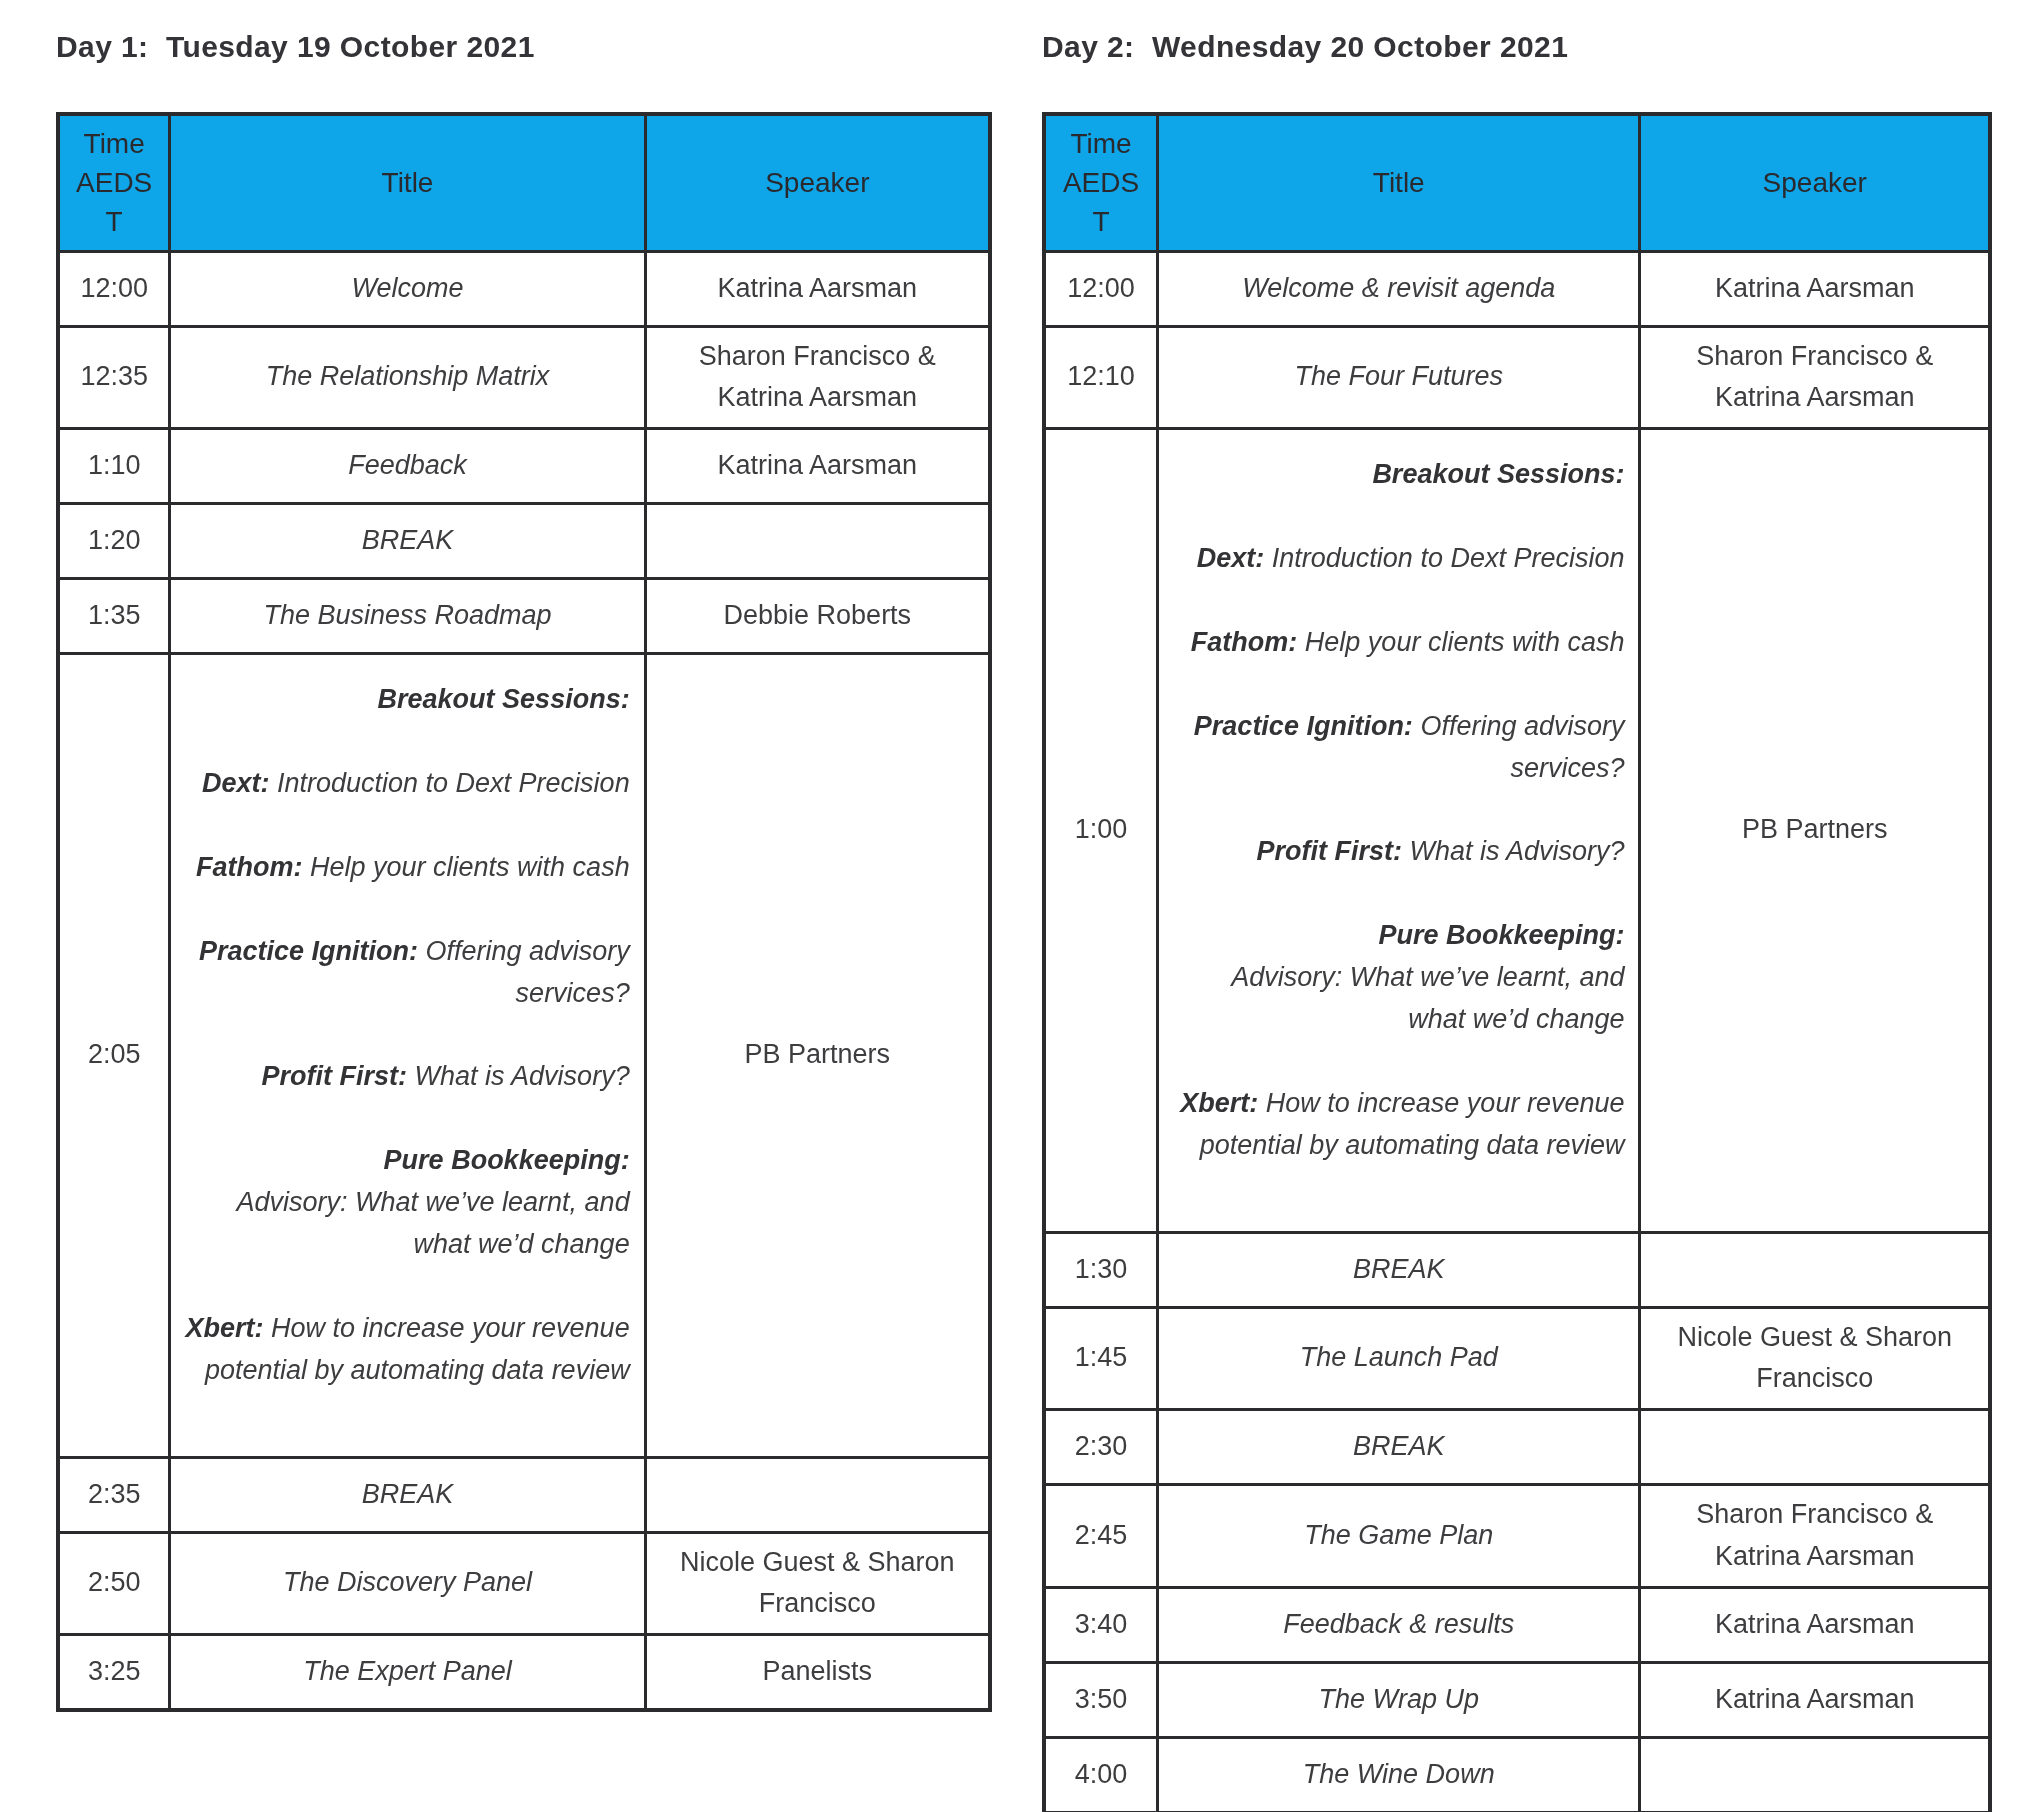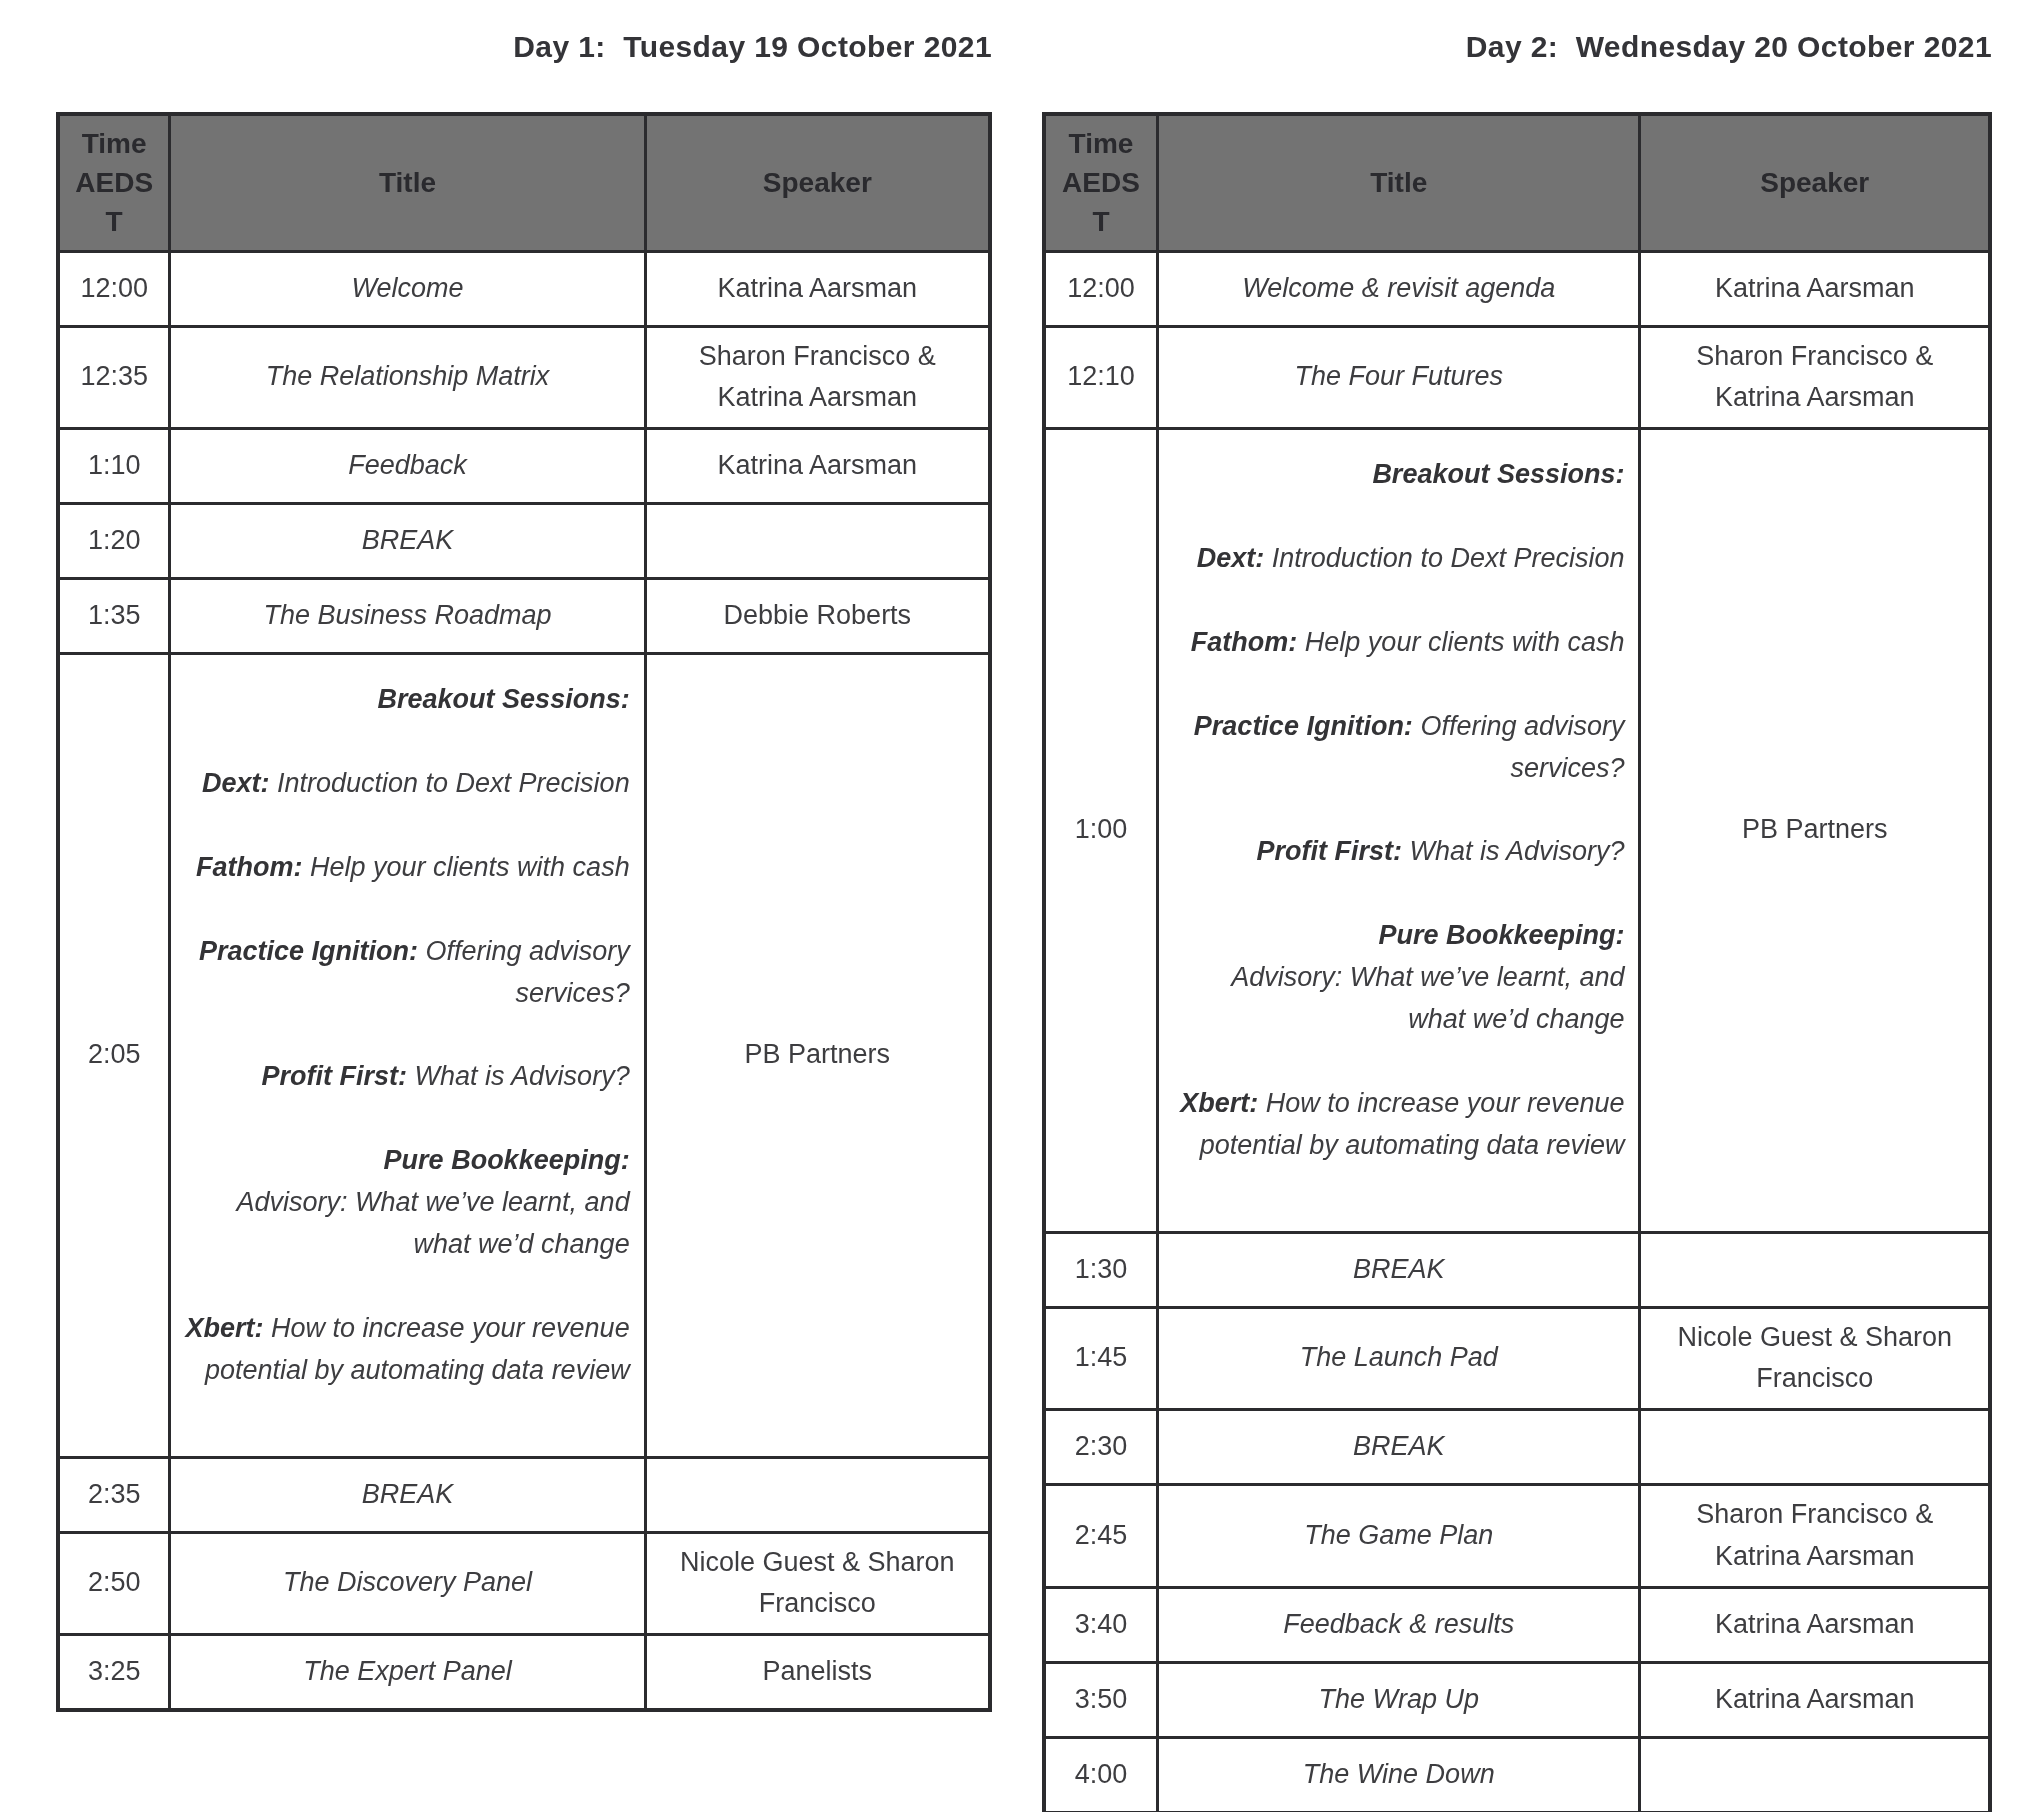--- a/index.html
+++ b/index.html
@@ -13,21 +13,21 @@
     display:flex;
     align-items:flex-start;
     padding:16px 34px 0 56px;
     gap:50px;
     box-sizing:border-box;
   }
   .day{flex:0 0 auto;}
   .day:nth-child(1){width:936px;}
   .day:nth-child(2){width:950px;}
   .day-title{
-    text-align:right;
+    text-align:left;
     font-size:30px;
     font-weight:600;
     letter-spacing:0.4px;
     color:#343438;
     margin:14px 0 48px 0;
     white-space:pre-wrap;
   }
   table.agenda{
     width:100%;
     border-collapse:collapse;
@@ -37,22 +37,22 @@
   .agenda th,.agenda td{
     border:3px solid #2b2b2e;
     text-align:center;
     vertical-align:middle;
     padding:8px 14px;
     font-size:27px;
     line-height:1.55;
     word-wrap:break-word;
   }
   .agenda th{
-    background:#737373;
-    font-weight:700;
+    background:#0ea5e9;
+    font-weight:400;
     font-size:28px;
     color:#2a2a2e;
     height:80px;
     line-height:1.4;
   }
   .agenda td{height:56px;}
   col.c-time{width:12%;}
   col.c-title{width:51%;}
   col.c-speaker{width:37%;}
   .para{margin:0;font-style:italic;}

